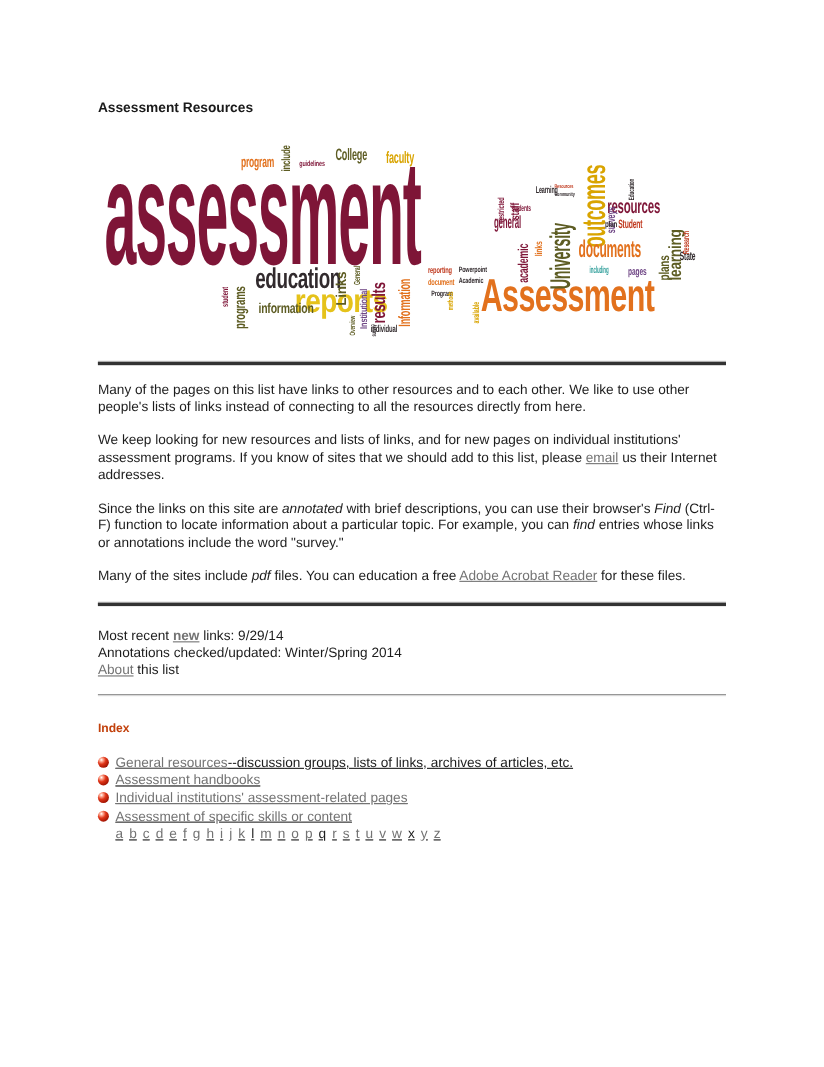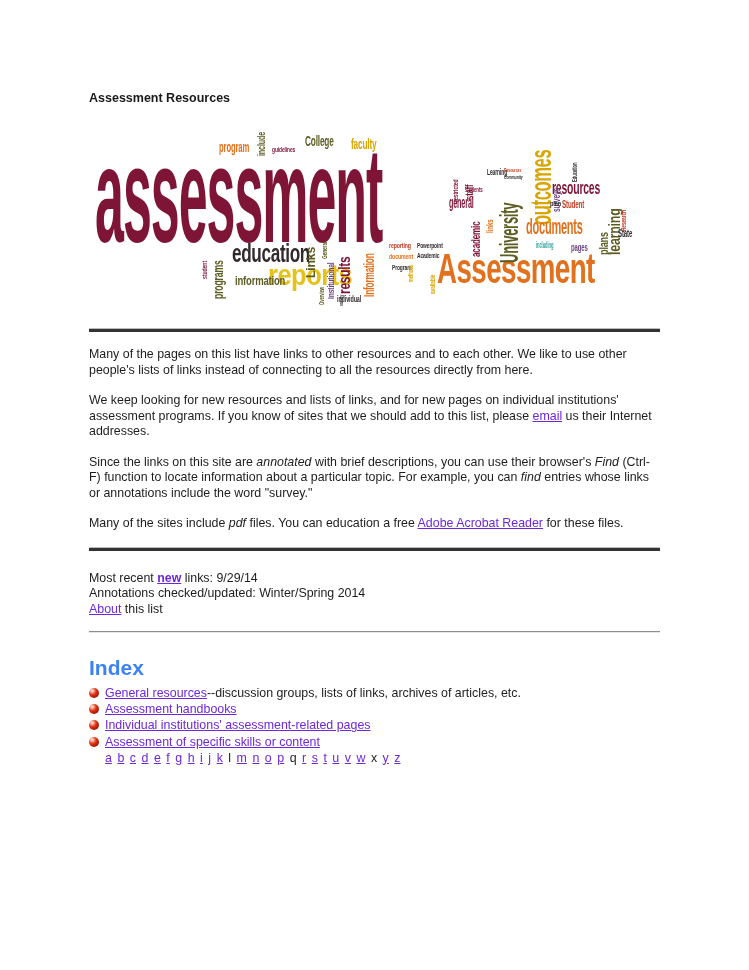--- a/index.html
+++ b/index.html
@@ -9,28 +9,28 @@
   .main-title{margin:47px 0 0 0;text-align:center;font-size:16.5px;font-weight:bold;}
   .cloud{position:relative;height:192px;margin-top:18px;}
   .cloud-word{position:absolute;font-weight:bold;line-height:1;white-space:nowrap;transform-origin:0 0;letter-spacing:-0.02em;}
   hr{border:none;margin:0;}
   hr.dark{margin-top:14px;height:3px;background:#333333;box-shadow:0 -1px 0 #bdbdbd;}
   hr.dark2{margin-top:16px;height:3px;background:#333333;box-shadow:0 -1px 0 #bdbdbd;}
   hr.light{margin-top:14px;height:1px;background:#8c8c8c;box-shadow:0 1px 0 #e6e6e6;}
   .intro p{font-size:12.4px;line-height:15.5px;margin:15px 0 0 0;}
   .intro p:first-child{}
   .updates{margin-top:20px;font-size:12.4px;line-height:15.5px;}
-  .index-heading{margin:24px 0 0 0;font-size:21px;font-weight:bold;color:#3b82f6;}
-  .index-list{margin-top:5px;font-size:12.4px;line-height:16.2px;}
+  .index-heading{margin:24px 0 0 0;font-size:11px;font-weight:bold;color:#c2410c;}
+  .index-list{margin-top:17px;font-size:12.4px;line-height:16.2px;text-decoration:underline;}
   .index-row{white-space:nowrap;}
   .ball{display:inline-block;width:10px;height:10px;border-radius:50%;margin-right:6px;vertical-align:-1px;
         background:radial-gradient(circle at 32% 28%, #ffffff 0%, #ffb09a 14%, #e03518 40%, #9c1000 78%, #6d0b00 100%);}
   .alpha-row{padding-left:16px;}
   .alpha-row a,.alpha-row span{margin-right:5.5px;}
-  a.link{color:#6d28d9;text-decoration:underline;cursor:pointer;}
+  a.link{color:#737373;text-decoration:underline;cursor:pointer;}
   .lb{font-weight:bold;}
   .it{font-style:italic;}
 </style>
 </head>
 <body>
 
 <div class="doc">
   <div class="doc-header">Assessment Resources</div>
   <div class="cloud">
       <span class="cloud-word" style="left: 6px; top: 4px; font-size: 100px; color: rgb(126, 21, 55); transform: scale(0.52, 1.35);">assessment</span>

